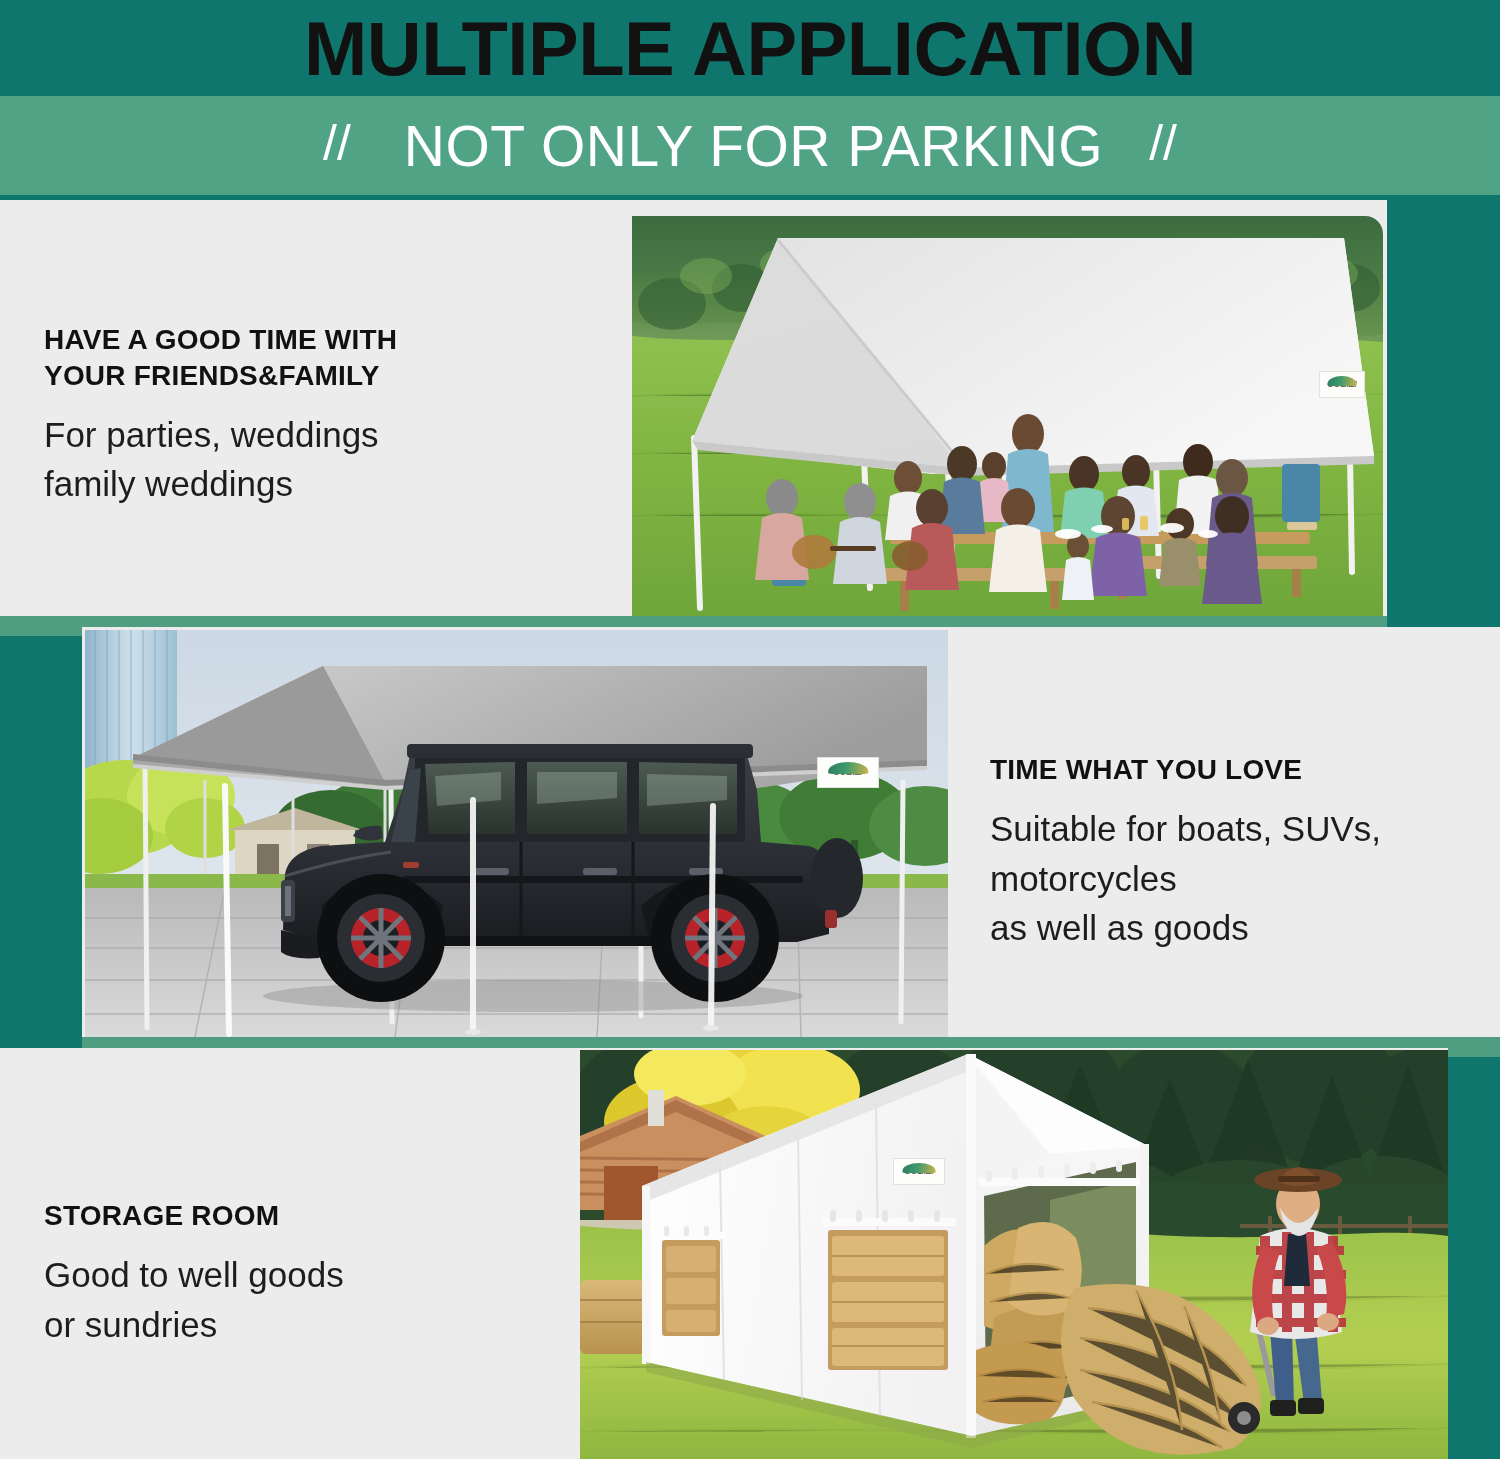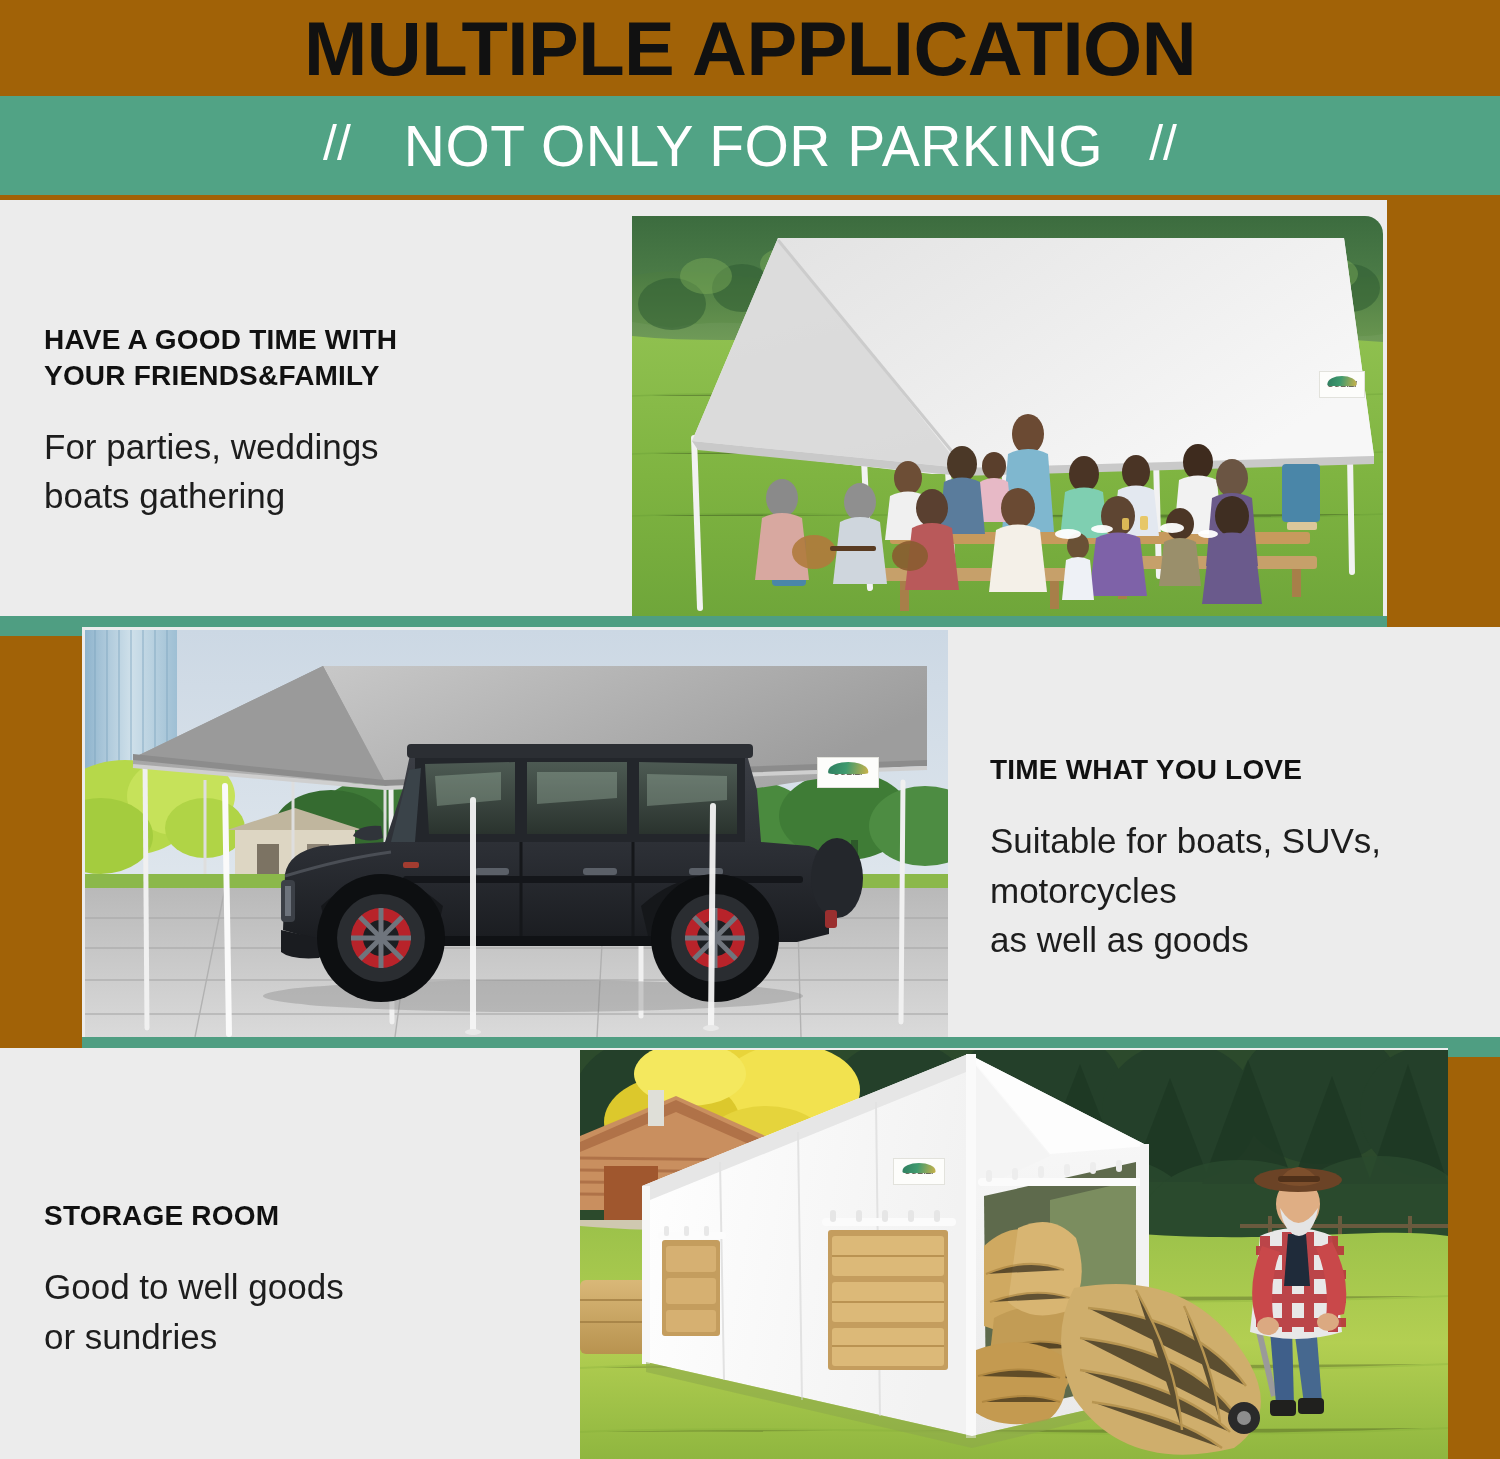--- a/index.html
+++ b/index.html
@@ -7,21 +7,21 @@
   body {
     font-family: "Liberation Sans", sans-serif;
     background: #ffffff;
     position: relative;
     overflow: hidden;
   }
   #page {
     position: relative;
     width: 1500px;
     height: 1459px;
-    background: #a16207;
+    background: #0f766e;
   }
 
   
   .main-title {
     position: absolute;
     left: 0; top: 0;
     width: 1500px;
     height: 96px;
     display: flex;
     align-items: center;
@@ -83,21 +83,21 @@
     font-weight: bold;
     color: #111111;
     line-height: 1.28;
     letter-spacing: 0.2px;
   }
   .tb-body {
     font-size: 35px;
     font-weight: 400;
     color: #1d1d1d;
     line-height: 1.42;
-    margin-top: 28px;
+    margin-top: 16px;
   }
   .tb-1 { left: 44px;  top: 322px; width: 570px; }
   .tb-2 { left: 990px; top: 752px; width: 490px; }
   .tb-3 { left: 44px;  top: 1198px; width: 510px; }
 
   
   .photo {
     position: absolute;
     overflow: hidden;
   }
@@ -152,21 +152,21 @@
 
   <div class="panel panel-1"></div>
 
   <div class="textblock tb-1">
     <div class="tb-heading">
       <div>HAVE A GOOD TIME WITH</div>
       <div>YOUR FRIENDS&amp;FAMILY</div>
     </div>
     <div class="tb-body">
       <div>For parties, weddings</div>
-      <div>boats gathering</div>
+      <div>family weddings</div>
     </div>
   </div>
 
   <div class="photo ph-1">
     <svg viewBox="0 0 751 400" preserveAspectRatio="none">
       <defs>
         <linearGradient id="sky1" x1="0" y1="0" x2="0" y2="1">
           <stop offset="0" stop-color="#d9e6e2"></stop>
             <stop offset="1" stop-color="#eef3ef"></stop>
         </linearGradient>

